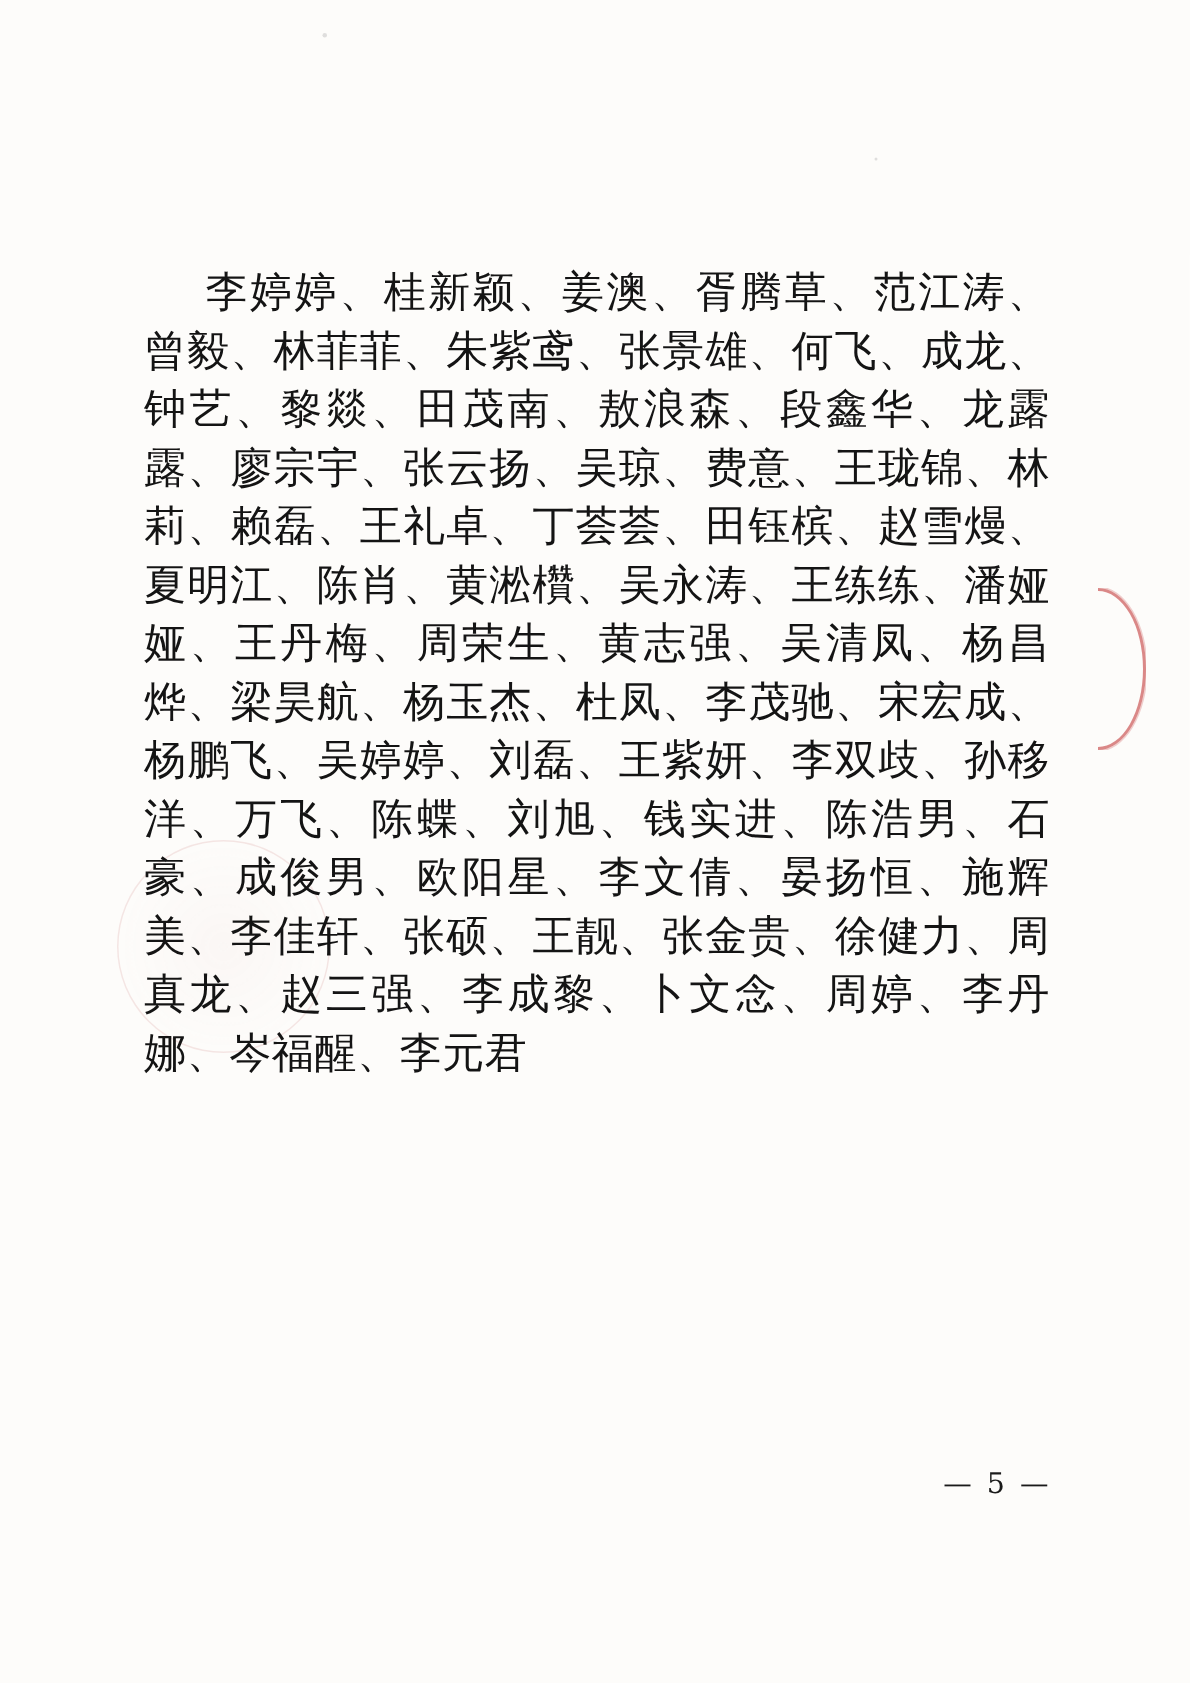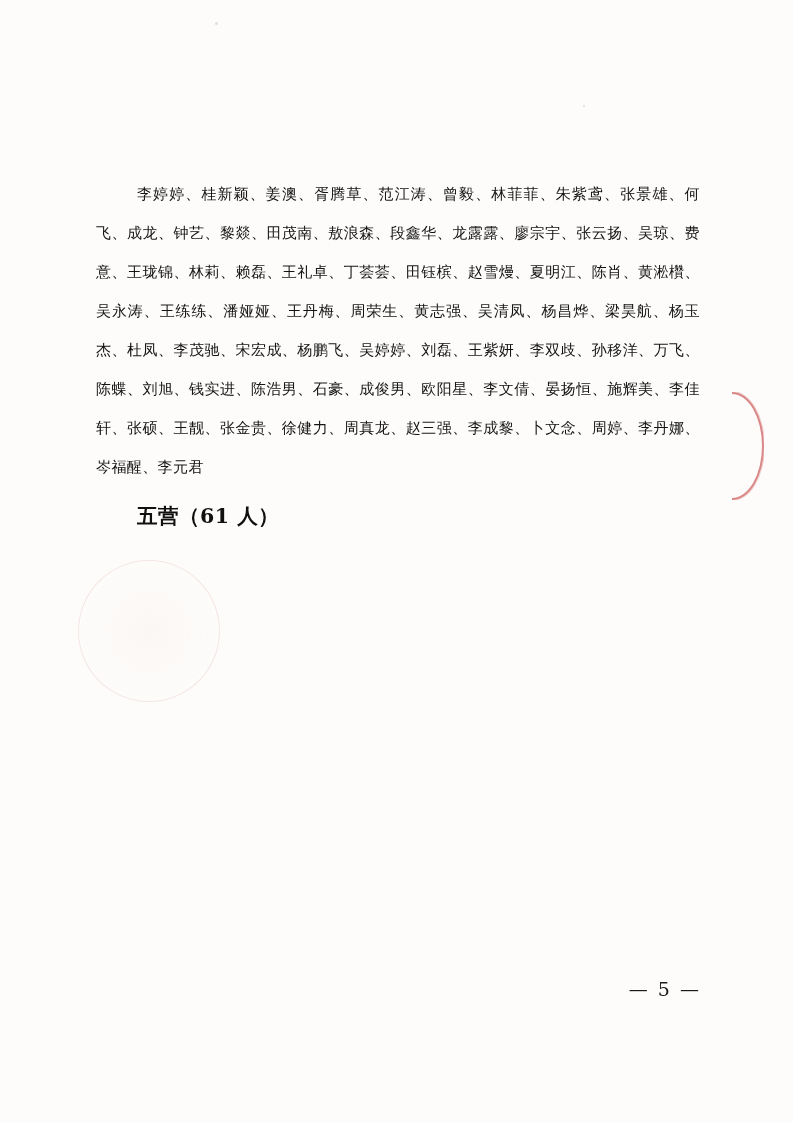--- a/index.html
+++ b/index.html
@@ -23,21 +23,21 @@
   }
 
   .content {
     position: absolute;
     left: 96px;
     top: 175px;
     width: 604px;
   }
 
   .para {
-    font-size: 15px;
+    font-size: 28px;
     line-height: 39px;
     color: #141414;
     text-align: justify;
     text-justify: inter-character;
     letter-spacing: 0.4px;
     text-indent: 41px;
     margin: 0;
     font-family: "DejaVu Serif", "Liberation Serif", serif;
   }
 
@@ -121,20 +121,19 @@
 
   <div class="seal-ghost"></div>
   <div class="seal-arc"></div>
 
   <div class="content">
 
     <p class="para">李婷婷、桂新颖、姜澳、胥腾草、范江涛、曾毅、林菲菲、朱紫鸢、张景雄、何飞、成龙、钟艺、黎燚、田茂南、敖浪森、段鑫华、龙露露、廖宗宇、张云扬、吴琼、费意、王珑锦、林莉、赖磊、王礼卓、丁荟荟、田钰槟、赵雪熳、夏明江、陈肖、黄淞欑、吴永涛、王练练、潘娅娅、王丹梅、周荣生、黄志强、吴清凤、杨昌烨、梁昊航、杨玉杰、杜凤、李茂驰、宋宏成、杨鹏飞、吴婷婷、刘磊、王紫妍、李双歧、孙移洋、万飞、陈蝶、刘旭、钱实进、陈浩男、石豪、成俊男、欧阳星、李文倩、晏扬恒、施辉美、李佳轩、张硕、王靓、张金贵、徐健力、周真龙、赵三强、李成黎、卜文念、周婷、李丹娜、岑福醒、李元君</p>
 
     <div class="block-gap"></div>
 
-    <h2 class="section-heading">五营（61 人）</h2>
 
 
   </div>
 
   <div class="footer">— 5 —</div>
 
 </div>
 
 </body></html>

